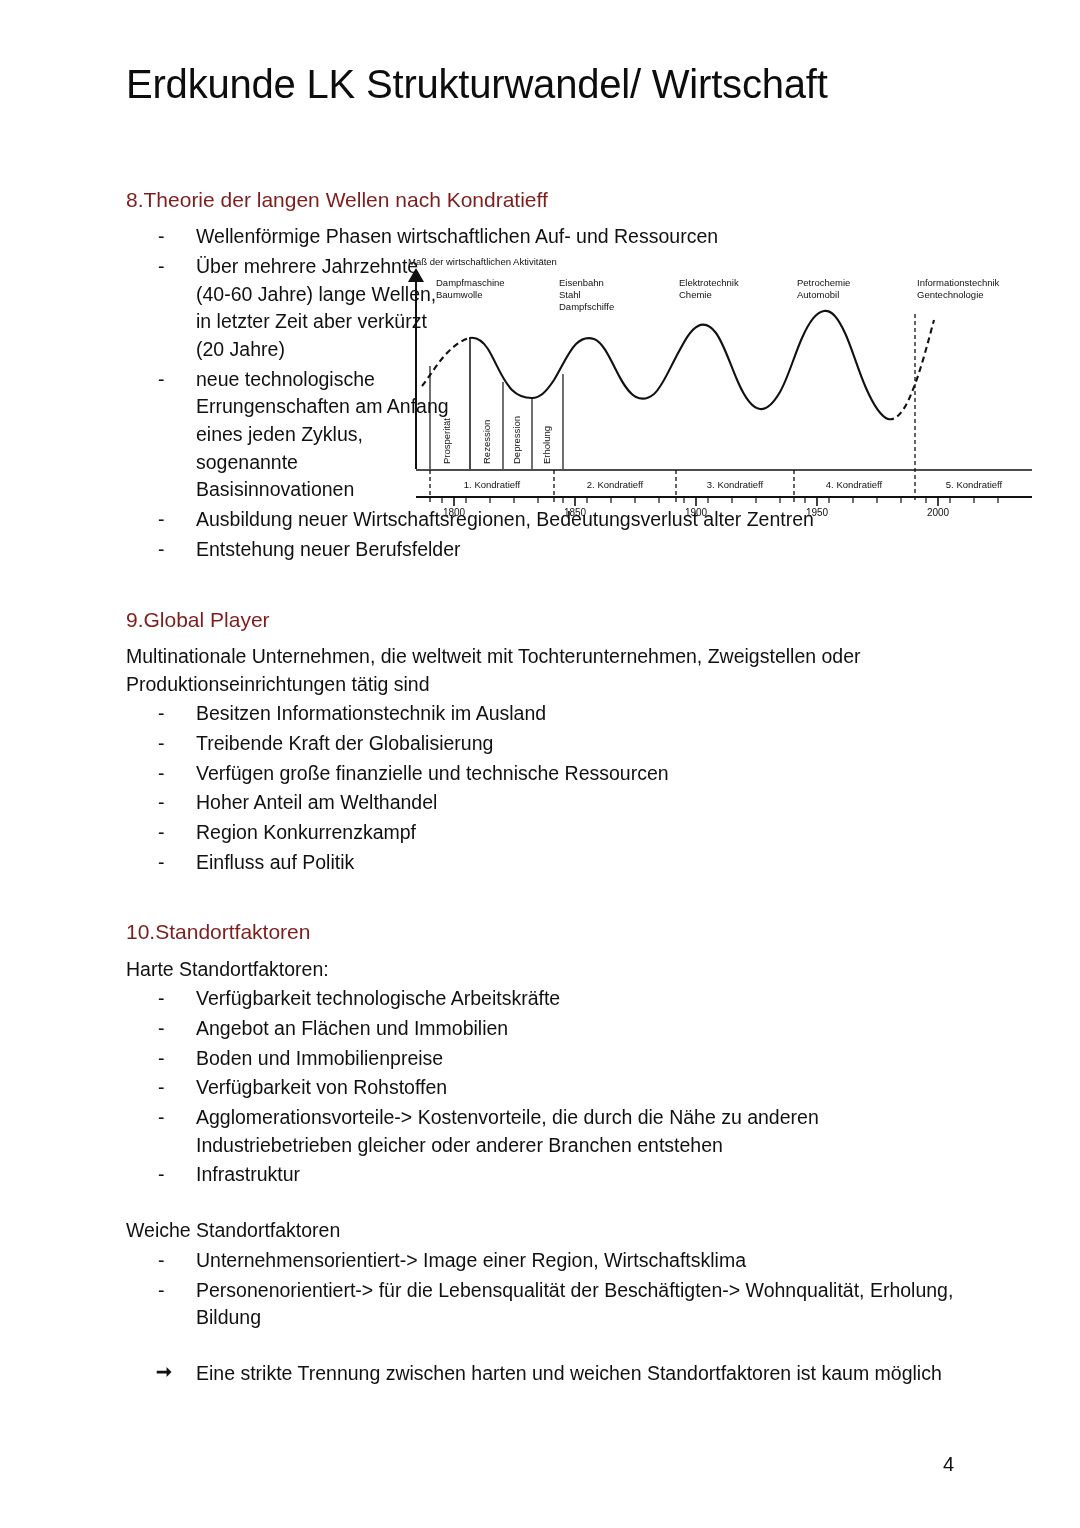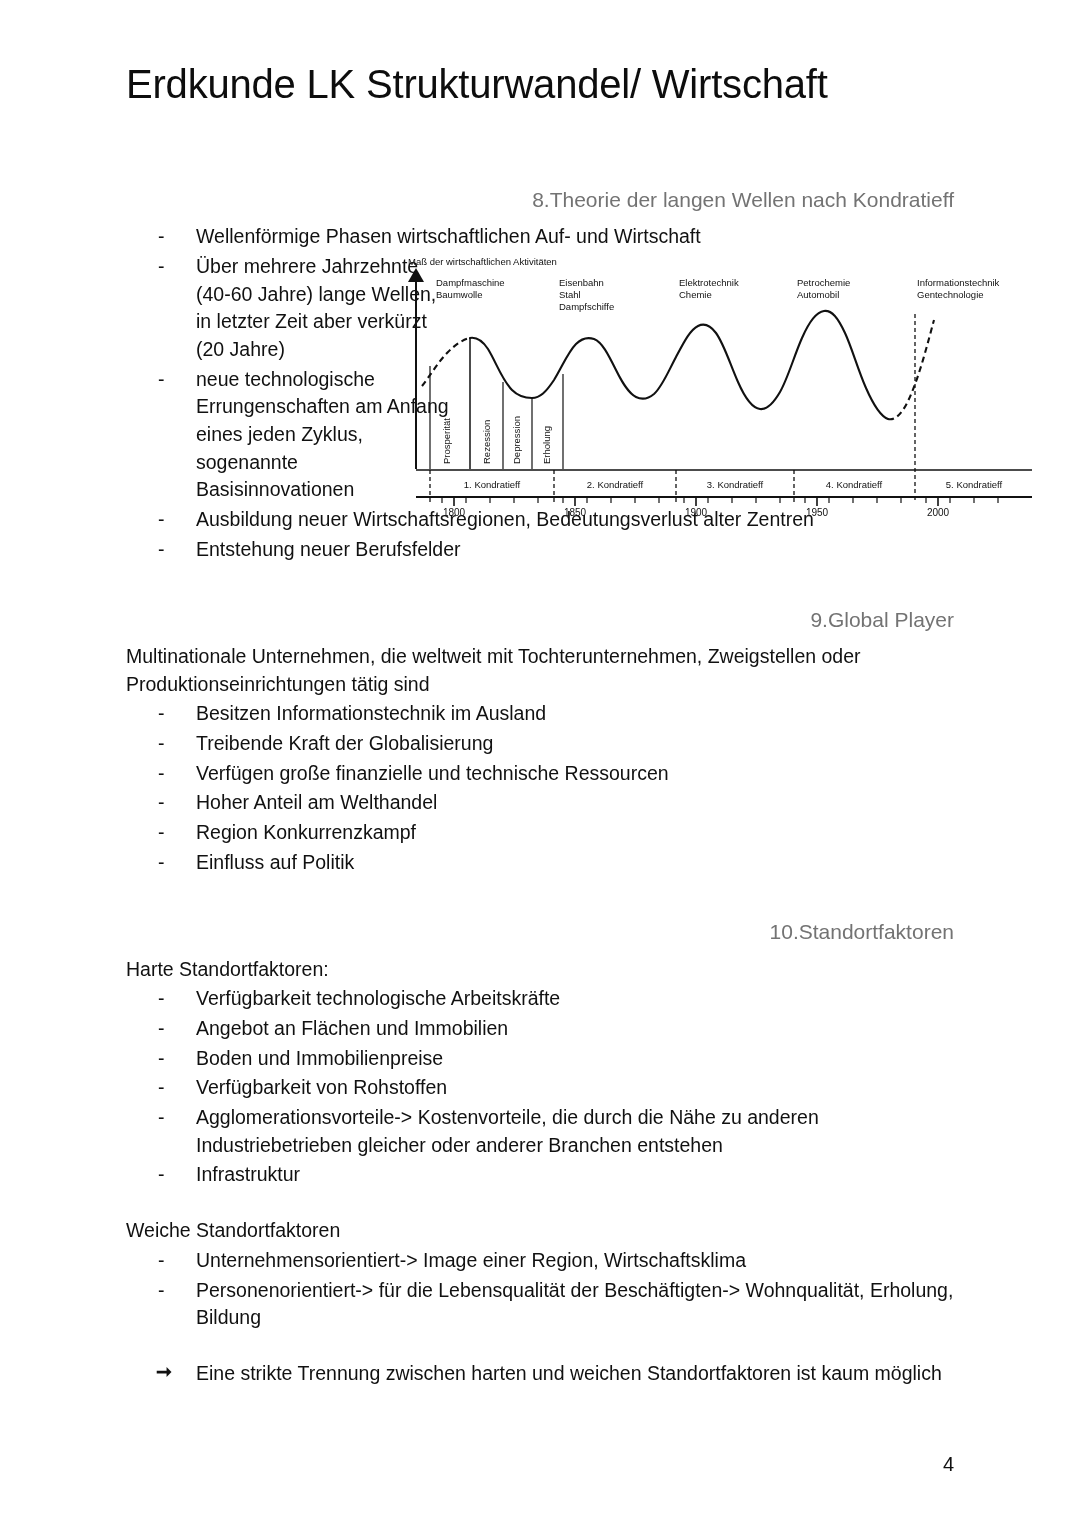--- a/index.html
+++ b/index.html
@@ -23,23 +23,22 @@
     font-size:40px;
     font-weight:400;
     letter-spacing:-0.2px;
     color:#0d0d0d;
     white-space:nowrap;
   }
   h2.sec{
     font-size:21px;
     font-weight:400;
     margin:0 0 10px 0;
-    color:#737373;
+    color:#7f1d1d;
     line-height:1.3;
-    text-align:right;
   }
   .sec-gap{height:40px;}
   p.para{
     font-size:19.5px;
     line-height:1.42;
     margin:0 0 2px 0;
     color:#111;
   }
   ul.dashlist{
     list-style:none;
@@ -95,21 +94,21 @@
 
 <div class="page">
 
   <div class="doc-title">Erdkunde LK Strukturwandel/ Wirtschaft</div>
 
   <div style="position:absolute;left:126px;top:186px;width:828px;">
 
     <h2 class="sec">8.Theorie der langen Wellen nach Kondratieff</h2>
 
     <ul class="dashlist">
-      <li><span class="dash">-</span><span>Wellenförmige Phasen wirtschaftlichen Auf- und Wirtschaft</span></li>
+      <li><span class="dash">-</span><span>Wellenförmige Phasen wirtschaftlichen Auf- und Ressourcen</span></li>
     </ul>
 
     <ul class="dashlist narrow">
       <li><span class="dash">-</span><span>Über mehrere Jahrzehnte (40-60 Jahre) lange Wellen, in letzter Zeit aber verkürzt (20 Jahre)</span></li>
       <li><span class="dash">-</span><span>neue technologische Errungenschaften am Anfang eines jeden Zyklus, sogenannte Basisinnovationen</span></li>
     </ul>
 
     <ul class="dashlist">
       <li><span class="dash">-</span><span>Ausbildung neuer Wirtschaftsregionen, Bedeutungsverlust alter Zentren</span></li>
       <li><span class="dash">-</span><span>Entstehung neuer Berufsfelder</span></li>

